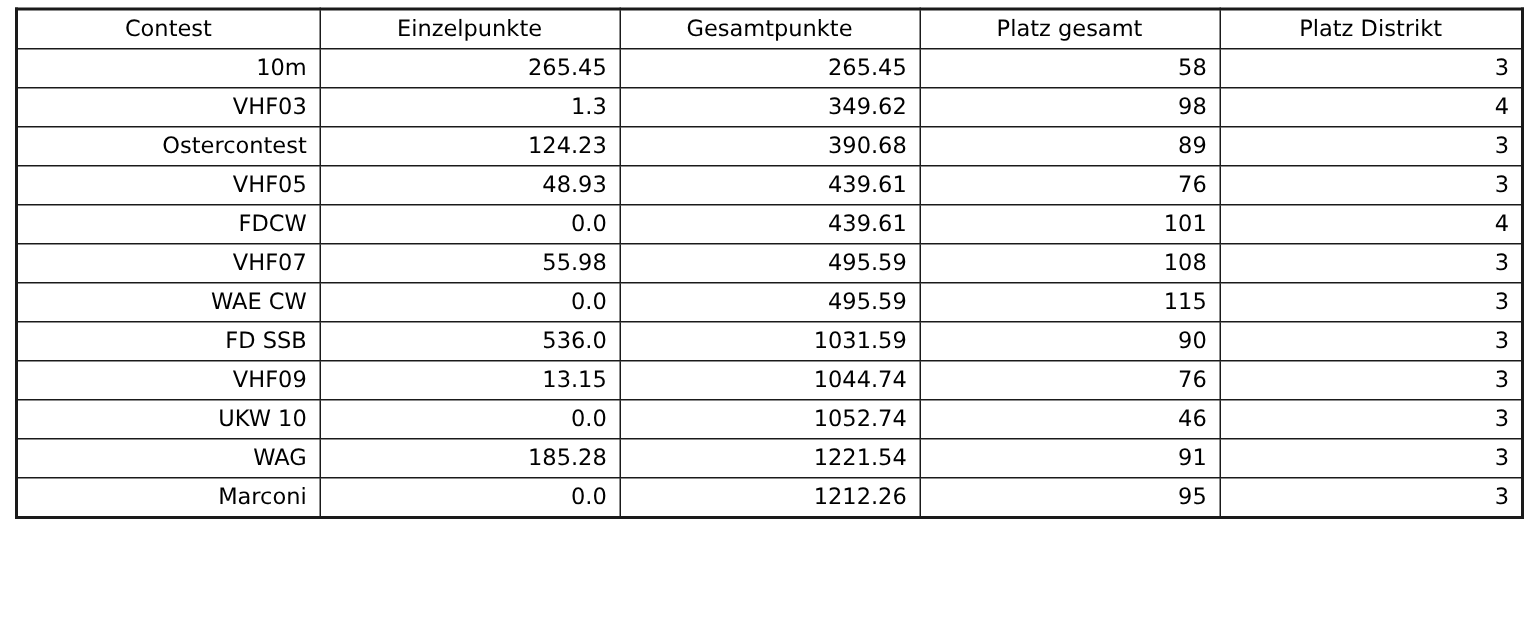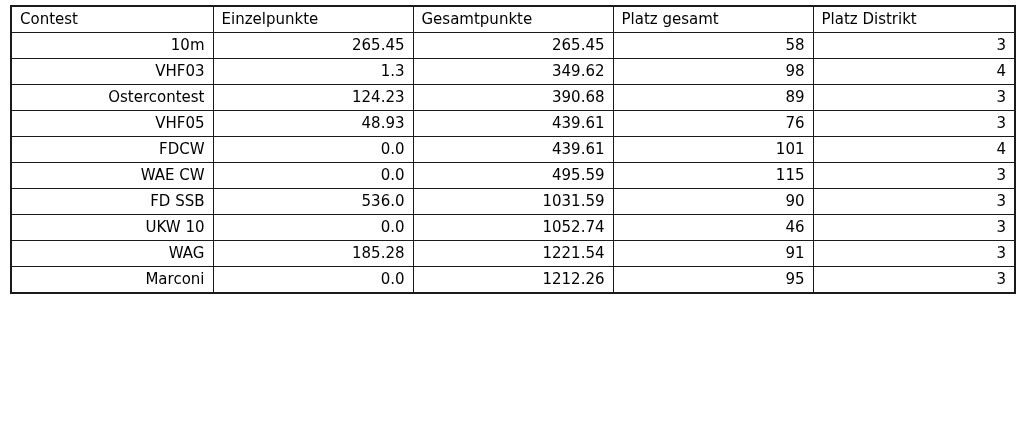--- a/index.html
+++ b/index.html
@@ -37,21 +37,21 @@
     border: 1.5px solid #1a1a1a;
     height: 25px;
     line-height: 25px;
     padding: 0 8px;
     font-size: 15px;
     font-weight: normal;
     white-space: nowrap;
     overflow: hidden;
   }
   table.contest-table th {
-    text-align: left;
+    text-align: center;
   }
   table.contest-table td {
     text-align: right;
   }
 </style>
 </head>
 <body>
 
 <div class="table-wrap">
   <table class="contest-table">
@@ -101,31 +101,45 @@
         <td>3</td>
       </tr>
       <tr>
         <td>FDCW</td>
         <td>0.0</td>
         <td>439.61</td>
         <td>101</td>
         <td>4</td>
       </tr>
       <tr>
+        <td>VHF07</td>
+        <td>55.98</td>
+        <td>495.59</td>
+        <td>108</td>
+        <td>3</td>
+      </tr>
+      <tr>
         <td>WAE CW</td>
         <td>0.0</td>
         <td>495.59</td>
         <td>115</td>
         <td>3</td>
       </tr>
       <tr>
         <td>FD SSB</td>
         <td>536.0</td>
         <td>1031.59</td>
         <td>90</td>
+        <td>3</td>
+      </tr>
+      <tr>
+        <td>VHF09</td>
+        <td>13.15</td>
+        <td>1044.74</td>
+        <td>76</td>
         <td>3</td>
       </tr>
       <tr>
         <td>UKW 10</td>
         <td>0.0</td>
         <td>1052.74</td>
         <td>46</td>
         <td>3</td>
       </tr>
       <tr>

